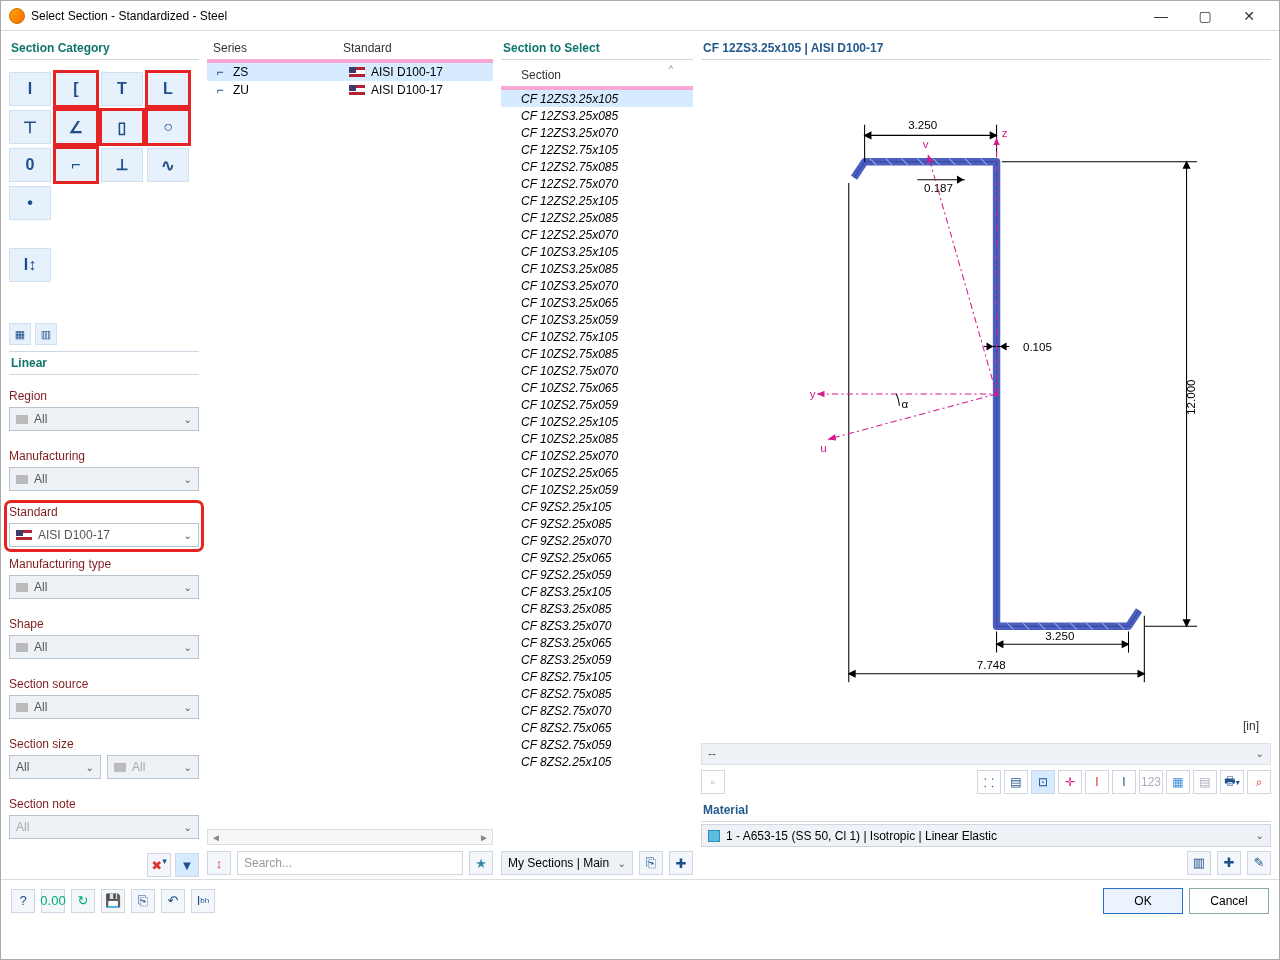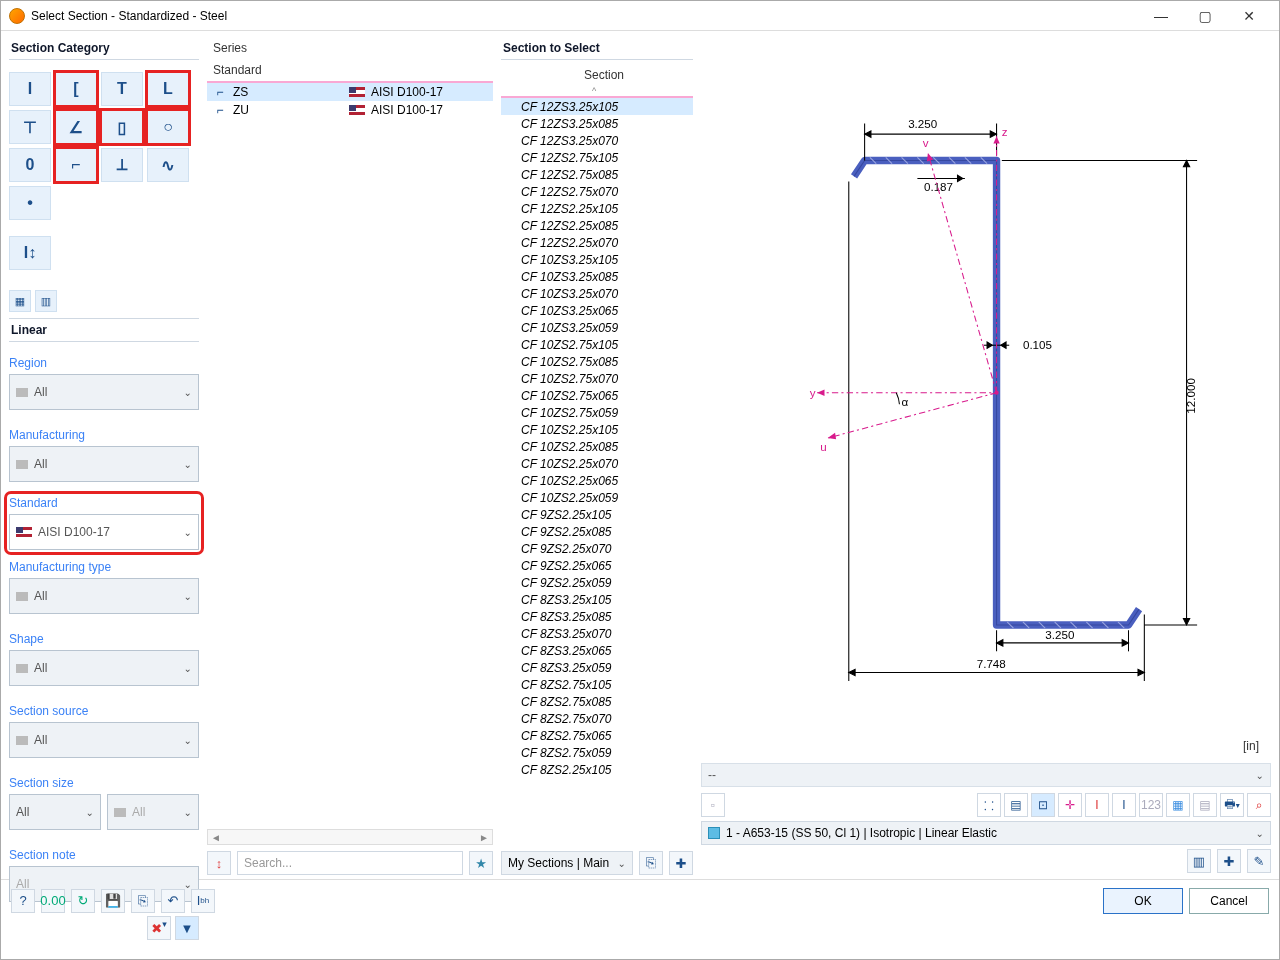--- a/index.html
+++ b/index.html
@@ -7,41 +7,41 @@
 .titlebar { height: 30px; display: flex; align-items: center; padding: 0 8px; border-bottom: 1px solid #ddd; }
 .titlebar .app-icon { width: 16px; height: 16px; margin-right: 6px; border-radius: 50%; background: linear-gradient(135deg,#ffa500,#ff6a00); border: 1px solid #c07000; }
 .titlebar .spacer { flex: 1; }
 .win-btn { width: 44px; height: 30px; display: flex; align-items: center; justify-content: center; font-size: 14px; color: #333; }
 .main { display: flex; height: 848px; padding: 6px 8px 2px 8px; gap: 8px; }
 .col { display: flex; flex-direction: column; }
 .left { width: 190px; gap: 6px; }
 .mid1 { width: 286px; }
 .mid2 { width: 192px; }
 .right { flex: 1; }
-.panel-head { color: #0f172a; font-weight: 600; padding: 4px 2px; border-bottom: 1px solid #cfd8e2; margin-bottom: 4px; }
+.panel-head { color: #0f766e; font-weight: 600; padding: 4px 2px; border-bottom: 1px solid #cfd8e2; margin-bottom: 4px; }
 .cat-grid { display: grid; grid-template-columns: repeat(4, 42px); gap: 4px; padding: 2px 0; }
 .cat-btn { width: 42px; height: 34px; background: #e7f1fb; border: 1px solid #cfe0f0; display: flex; align-items: center; justify-content: center; color: #1d4f8a; font-size: 16px; font-weight: bold; cursor: pointer; position: relative; }
 .cat-btn.red { outline: 3px solid #e62222; outline-offset: -1px; }
 .small-btn-row { display: flex; gap: 4px; margin-top: 6px; }
 .small-btn { width: 22px; height: 22px; background: #e7f1fb; border: 1px solid #cfe0f0; display: flex; align-items: center; justify-content: center; color: #1d4f8a; font-size: 11px; cursor: pointer; }
 .filter-panel { border-top: 1px solid #cfd8e2; padding-top: 4px; }
 .f-group { margin: 4px 0 8px 0; }
-.f-label { color: #3b82f6; margin-bottom: 4px; }
-.f-select { width: 100%; height: 36px; border: 1px solid #b8c4d0; background: #eef2f6; padding: 0 6px; display: flex; align-items: center; justify-content: space-between; color: #555; cursor: pointer; }
+.f-label { color: #7f1d1d; margin-bottom: 4px; }
+.f-select { width: 100%; height: 24px; border: 1px solid #b8c4d0; background: #eef2f6; padding: 0 6px; display: flex; align-items: center; justify-content: space-between; color: #555; cursor: pointer; }
 .f-select .sq { width: 12px; height: 9px; background: #bbb; margin-right: 6px; }
 .f-select .flag { width: 16px; height: 10px; background: linear-gradient(#b22234 0 33%,#fff 33% 66%,#b22234 66%); position: relative; margin-right: 6px; }
 .f-select .flag::before { content:""; position:absolute; left:0; top:0; width:7px; height:6px; background:#3c3b6e; }
 .chev { color: #555; font-size: 10px; }
 .red-wrap { outline: 3px solid #e62222; padding: 2px; margin: -2px; border-radius: 4px; }
 .two-select-row { display: flex; gap: 6px; }
 .two-select-row .f-select { width: 50%; }
 .left-bottom { margin-top: auto; display: flex; justify-content: flex-end; gap: 4px; }
 .icon-btn { width: 24px; height: 24px; border: 1px solid #cfd8e2; background: #f3f7fb; display: flex; align-items: center; justify-content: center; font-size: 13px; color: #1d4f8a; cursor: pointer; }
 .table { border: 0; flex:1; overflow-y:auto; }
-.thead { display: flex; background: #fff; border-bottom: 2px solid #f9a8d4; position: sticky; top: 0; flex-direction: column; }
+.thead { display: flex; background: #fff; border-bottom: 4px solid #f9a8d4; position: sticky; top: 0; }
 .th { padding: 4px 6px; color: #333; font-weight: 400; }
 .trow { display: flex; padding: 2px 6px; cursor: pointer; align-items: center; gap: 6px; }
 .trow.sel { background: #d6ebff; }
 .z-icon { color: #1d4f8a; font-weight: bold; font-size: 12px; width: 14px; text-align: center; }
 .flag2 { width: 16px; height: 10px; background: linear-gradient(#b22234 0 33%,#fff 33% 66%,#b22234 66%); position: relative; flex-shrink:0;}
 .flag2::before { content:""; position:absolute; left:0; top:0; width:7px; height:6px; background:#3c3b6e; }
 .mid1 .series-col { width: 130px; }
 .mid1 .std-col { flex: 1; display: flex; align-items: center; gap: 6px; }
 .mid1-body { flex:1; display:flex; flex-direction:column; }
 .mid1-bottom { display:flex; gap:6px; align-items:center; height:28px; margin-top:4px; }
@@ -293,20 +293,21 @@
       <div class="mysec">
           <span>My Sections | Main</span>
           <span class="chev">⌄</span>
         </div>
       <div class="icon-btn">⎘</div>
       <div class="icon-btn">✚</div>
     </div>
   </div>
 
   <div class="col right">
+    <div class="preview-title">CF 12ZS3.25x105 | AISI D100-17</div>
     <div class="preview">
       <svg viewBox="0 0 540 640" width="100%" height="100%">
 
         <g stroke="#4a5fbf" stroke-width="7" fill="none" stroke-linejoin="round">
           <path d="M 145 110 L 155 95 L 280 95 L 280 535 L 405 535 L 415 520"></path>
         </g>
         <g stroke="#3648a0" stroke-width="1" fill="none">
           <path d="M 145 110 L 155 95 L 280 95 L 280 535 L 405 535 L 415 520"></path>
         </g>
 
@@ -404,20 +405,21 @@
         <div class="tool" style="color:#d81b8c">✛</div>
         <div class="tool" style="color:#d33">I</div>
         <div class="tool">I</div>
         <div class="tool dim">123</div>
         <div class="tool" style="color:#3a8de0">▦</div>
         <div class="tool dim">▤</div>
         <div class="tool">🖶<span style="font-size:8px">▾</span></div>
         <div class="tool" style="color:#d33">⌕</div>
       </div>
     </div>
+    <div class="material-head">Material</div>
     <div class="material-sel">
       <span style="display:flex;align-items:center">
           <span class="msw"></span>
           <span>1 - A653-15 (SS 50, Cl 1) | Isotropic | Linear Elastic</span>
         </span>
         <span class="chev">⌄</span>
     </div>
     <div class="right-bottom">
       <div class="icon-btn">▥</div>
       <div class="icon-btn">✚</div>

